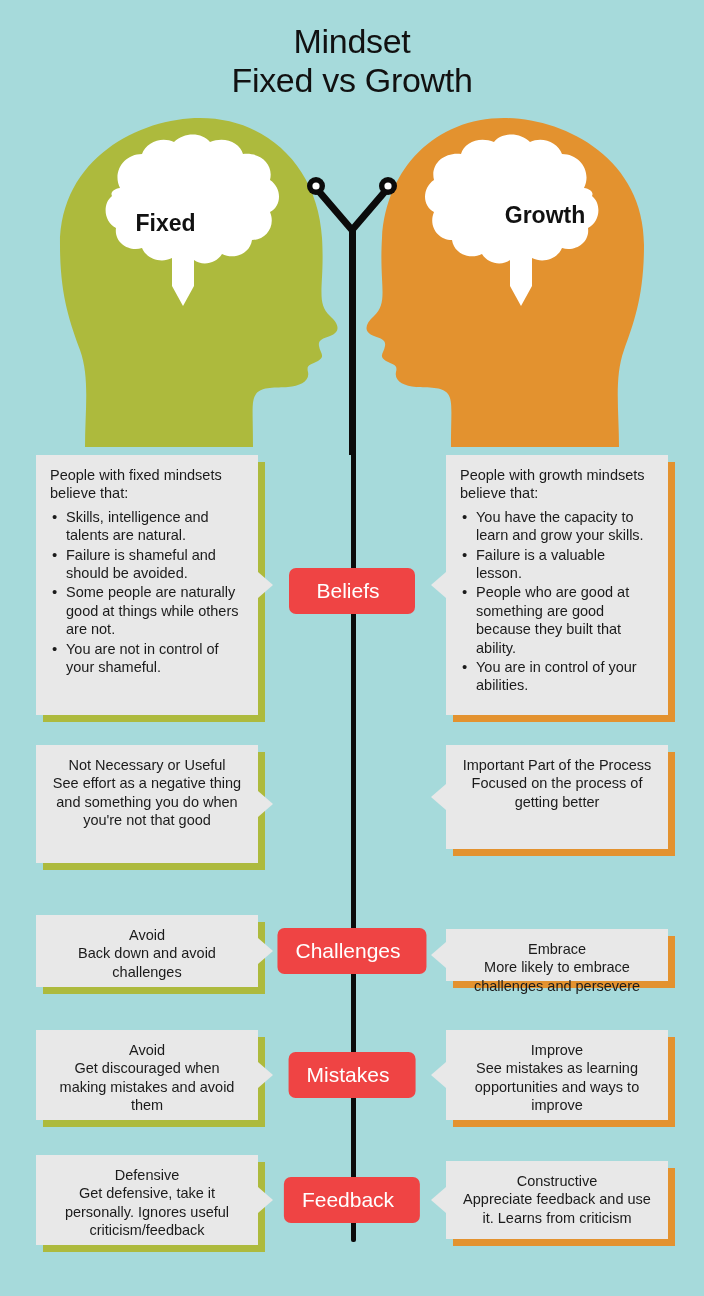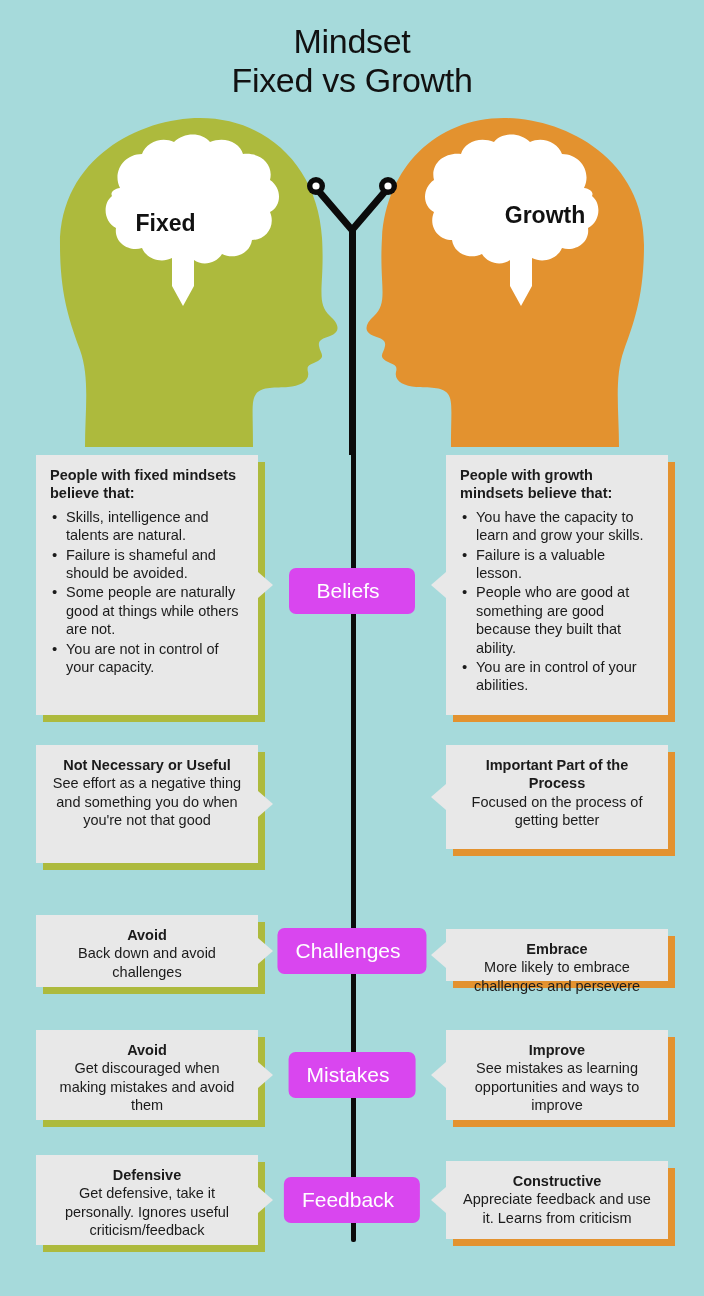--- a/index.html
+++ b/index.html
@@ -99,21 +99,21 @@
     position: absolute;
     left: -15px;
     top: 50%;
     transform: translateY(-50%);
     border-top: 13px solid transparent;
     border-bottom: 13px solid transparent;
     border-right: 15px solid #e8e8e8;
   }
 
   .card .heading {
-    font-weight: 700;
+    font-weight: 400;
     display: block;
   }
   .card.centered { text-align: center; }
   .card.centered .heading { margin-bottom: 0px; }
 
   .card ul {
     list-style: none;
     margin-top: 5px;
   }
   .card ul li {
@@ -128,21 +128,21 @@
     top: -1px;
     font-size: 15px;
     line-height: 1.27;
   }
 
   
   .chip {
     position: absolute;
     left: 50%;
     transform: translateX(-50%);
-    background: #d946ef;
+    background: #ef4444;
     color: #ffffff;
     font-size: 21px;
     line-height: 1;
     padding: 12px 26px 13px 18px;
     border-radius: 7px;
     text-align: center;
     white-space: nowrap;
     min-width: 126px;
   }
 </style>
@@ -255,21 +255,21 @@
 
   <div id="spine"></div>
 
   <div class="row" style="top:455px; height:270px;">
     <div class="card left" style="top:0; height:260px;">
       <span class="heading">People with fixed mindsets believe that:</span>
       <ul>
         <li>Skills, intelligence and talents are natural.</li>
         <li>Failure is shameful and should be avoided.</li>
         <li>Some people are naturally good at things while others are not.</li>
-        <li>You are not in control of your capacity.</li>
+        <li>You are not in control of your shameful.</li>
       </ul>
     </div>
 
     <div class="chip" style="top:113px;">Beliefs</div>
 
     <div class="card right" style="top:0; height:260px;">
       <span class="heading">People with growth mindsets believe that:</span>
       <ul>
         <li>You have the capacity to learn and grow your skills.</li>
         <li>Failure is a valuable lesson.</li>

